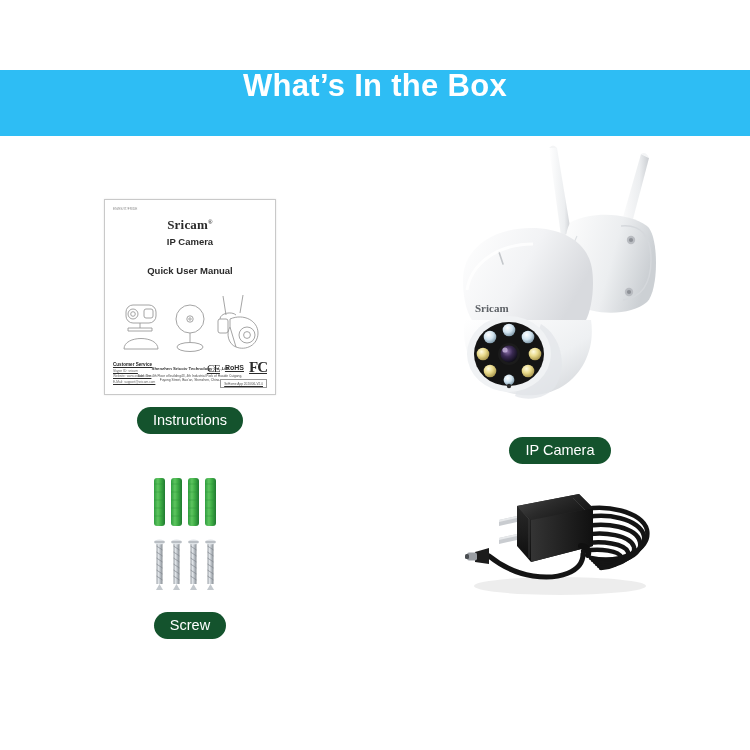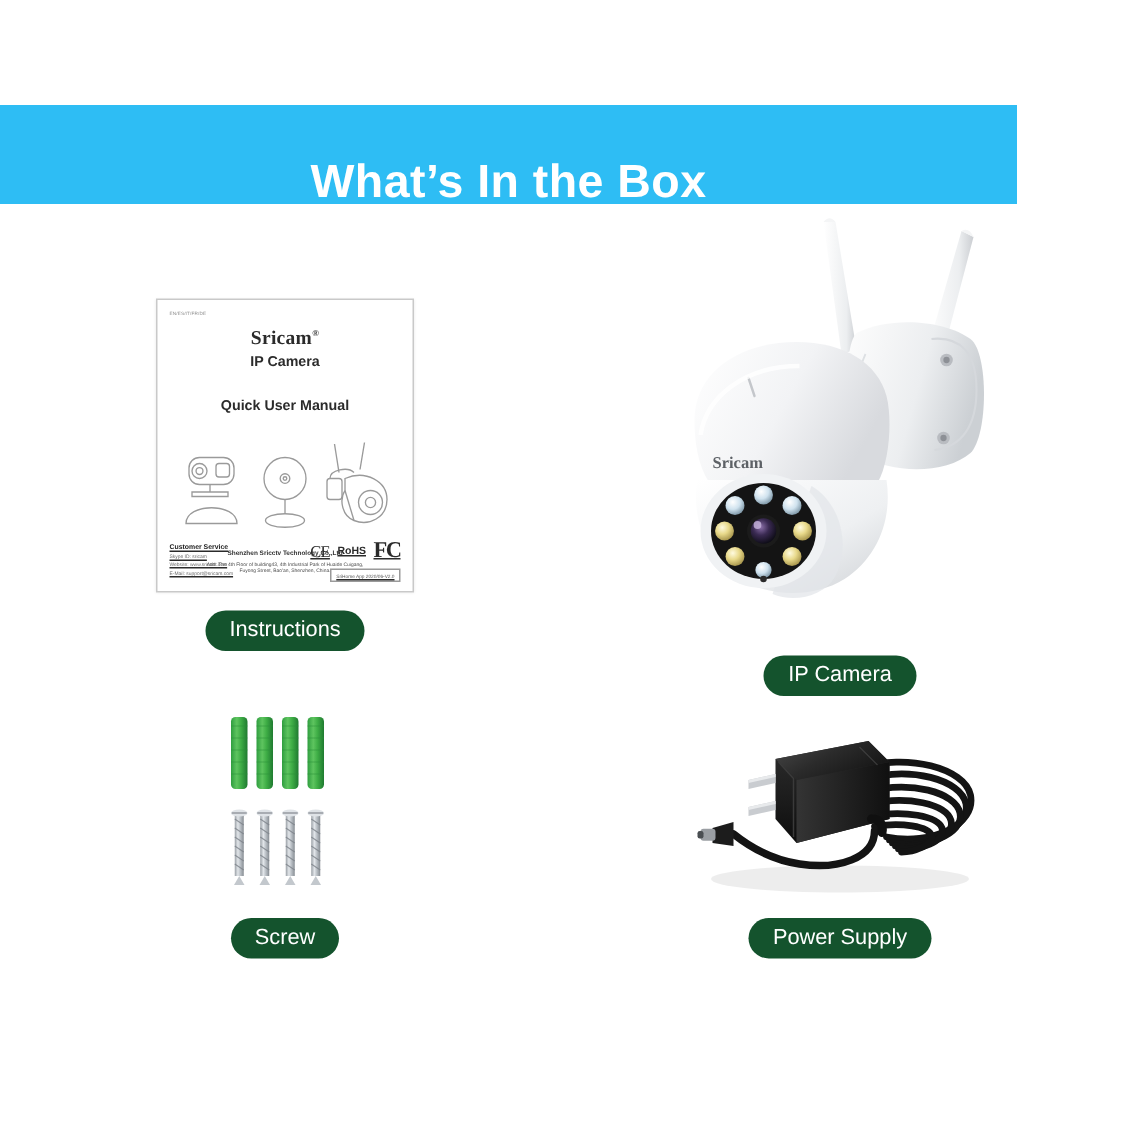--- a/index.html
+++ b/index.html
@@ -14,25 +14,25 @@
     overflow: hidden;
     font-family: "Liberation Sans", sans-serif;
     position: relative;
   }
 
   
   .header-banner {
     position: absolute;
     left: 0;
     top: 70px;
-    width: 678px;
+    width: 750px;
     height: 66px;
     background: #2EBDF4;
     display: flex;
-    align-items: flex-end;
+    align-items: flex-start;
     justify-content: center;
   }
   .header-title {
     color: #ffffff;
     font-size: 31px;
     font-weight: bold;
     letter-spacing: 0.3px;
     line-height: 1;
   }
 
@@ -496,16 +496,15 @@
           <g>
             <path d="M34 76 L20 80 L20 90 L34 92 Z" fill="#1c1c1c"></path>
             <rect x="12" y="80.5" width="10" height="8" rx="2" fill="#9a9ea3"></rect>
             <rect x="10" y="82" width="4" height="5" rx="1.5" fill="#4a4e52"></rect>
           </g>
         </g>
 
         <path d="M126 74 C132 74 134 78 133 83" fill="none" stroke="#101010" stroke-width="6" stroke-linecap="round"></path>
       </svg>
     </div>
-    <div class="badge">Power Supply</div>
   </div>
 
 </div>
 
 </body></html>

